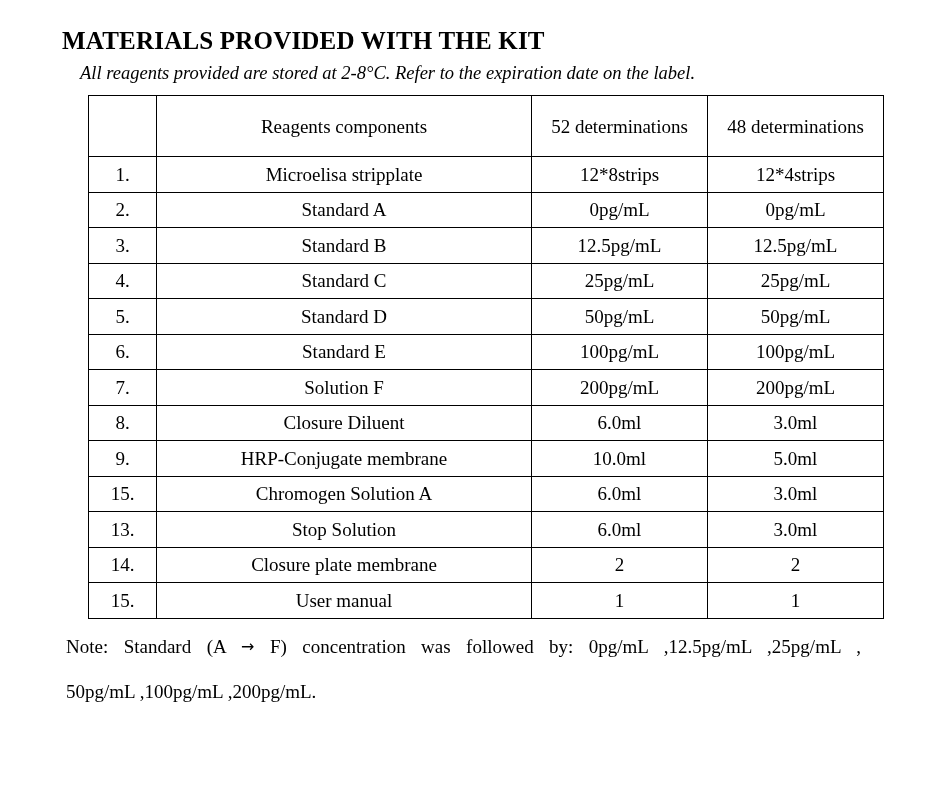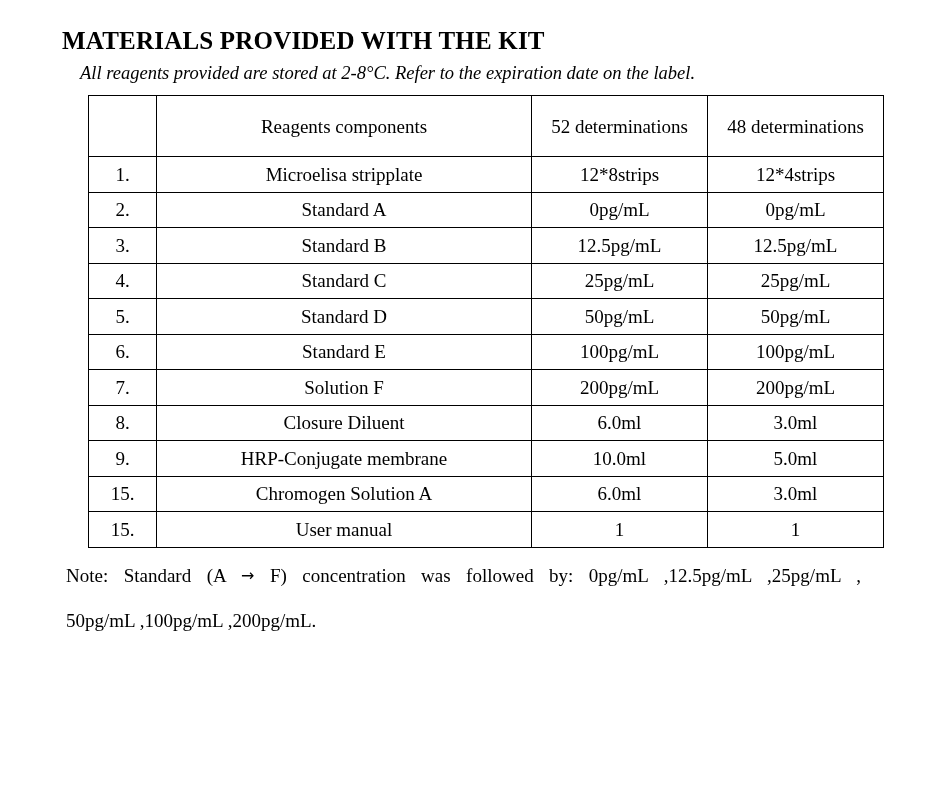--- a/index.html
+++ b/index.html
@@ -161,20 +161,32 @@
           <td>10.0ml</td>
           <td>5.0ml</td>
         </tr>
         <tr>
           <td>15.</td>
           <td>Chromogen Solution A</td>
           <td>6.0ml</td>
           <td>3.0ml</td>
         </tr>
         <tr>
+          <td>13.</td>
+          <td>Stop Solution</td>
+          <td>6.0ml</td>
+          <td>3.0ml</td>
+        </tr>
+        <tr>
+          <td>14.</td>
+          <td>Closure plate membrane</td>
+          <td>2</td>
+          <td>2</td>
+        </tr>
+        <tr>
           <td>15.</td>
           <td>User manual</td>
           <td>1</td>
           <td>1</td>
         </tr>
       </tbody>
   </table>
 
   <div class="note">
     <div class="line1">

